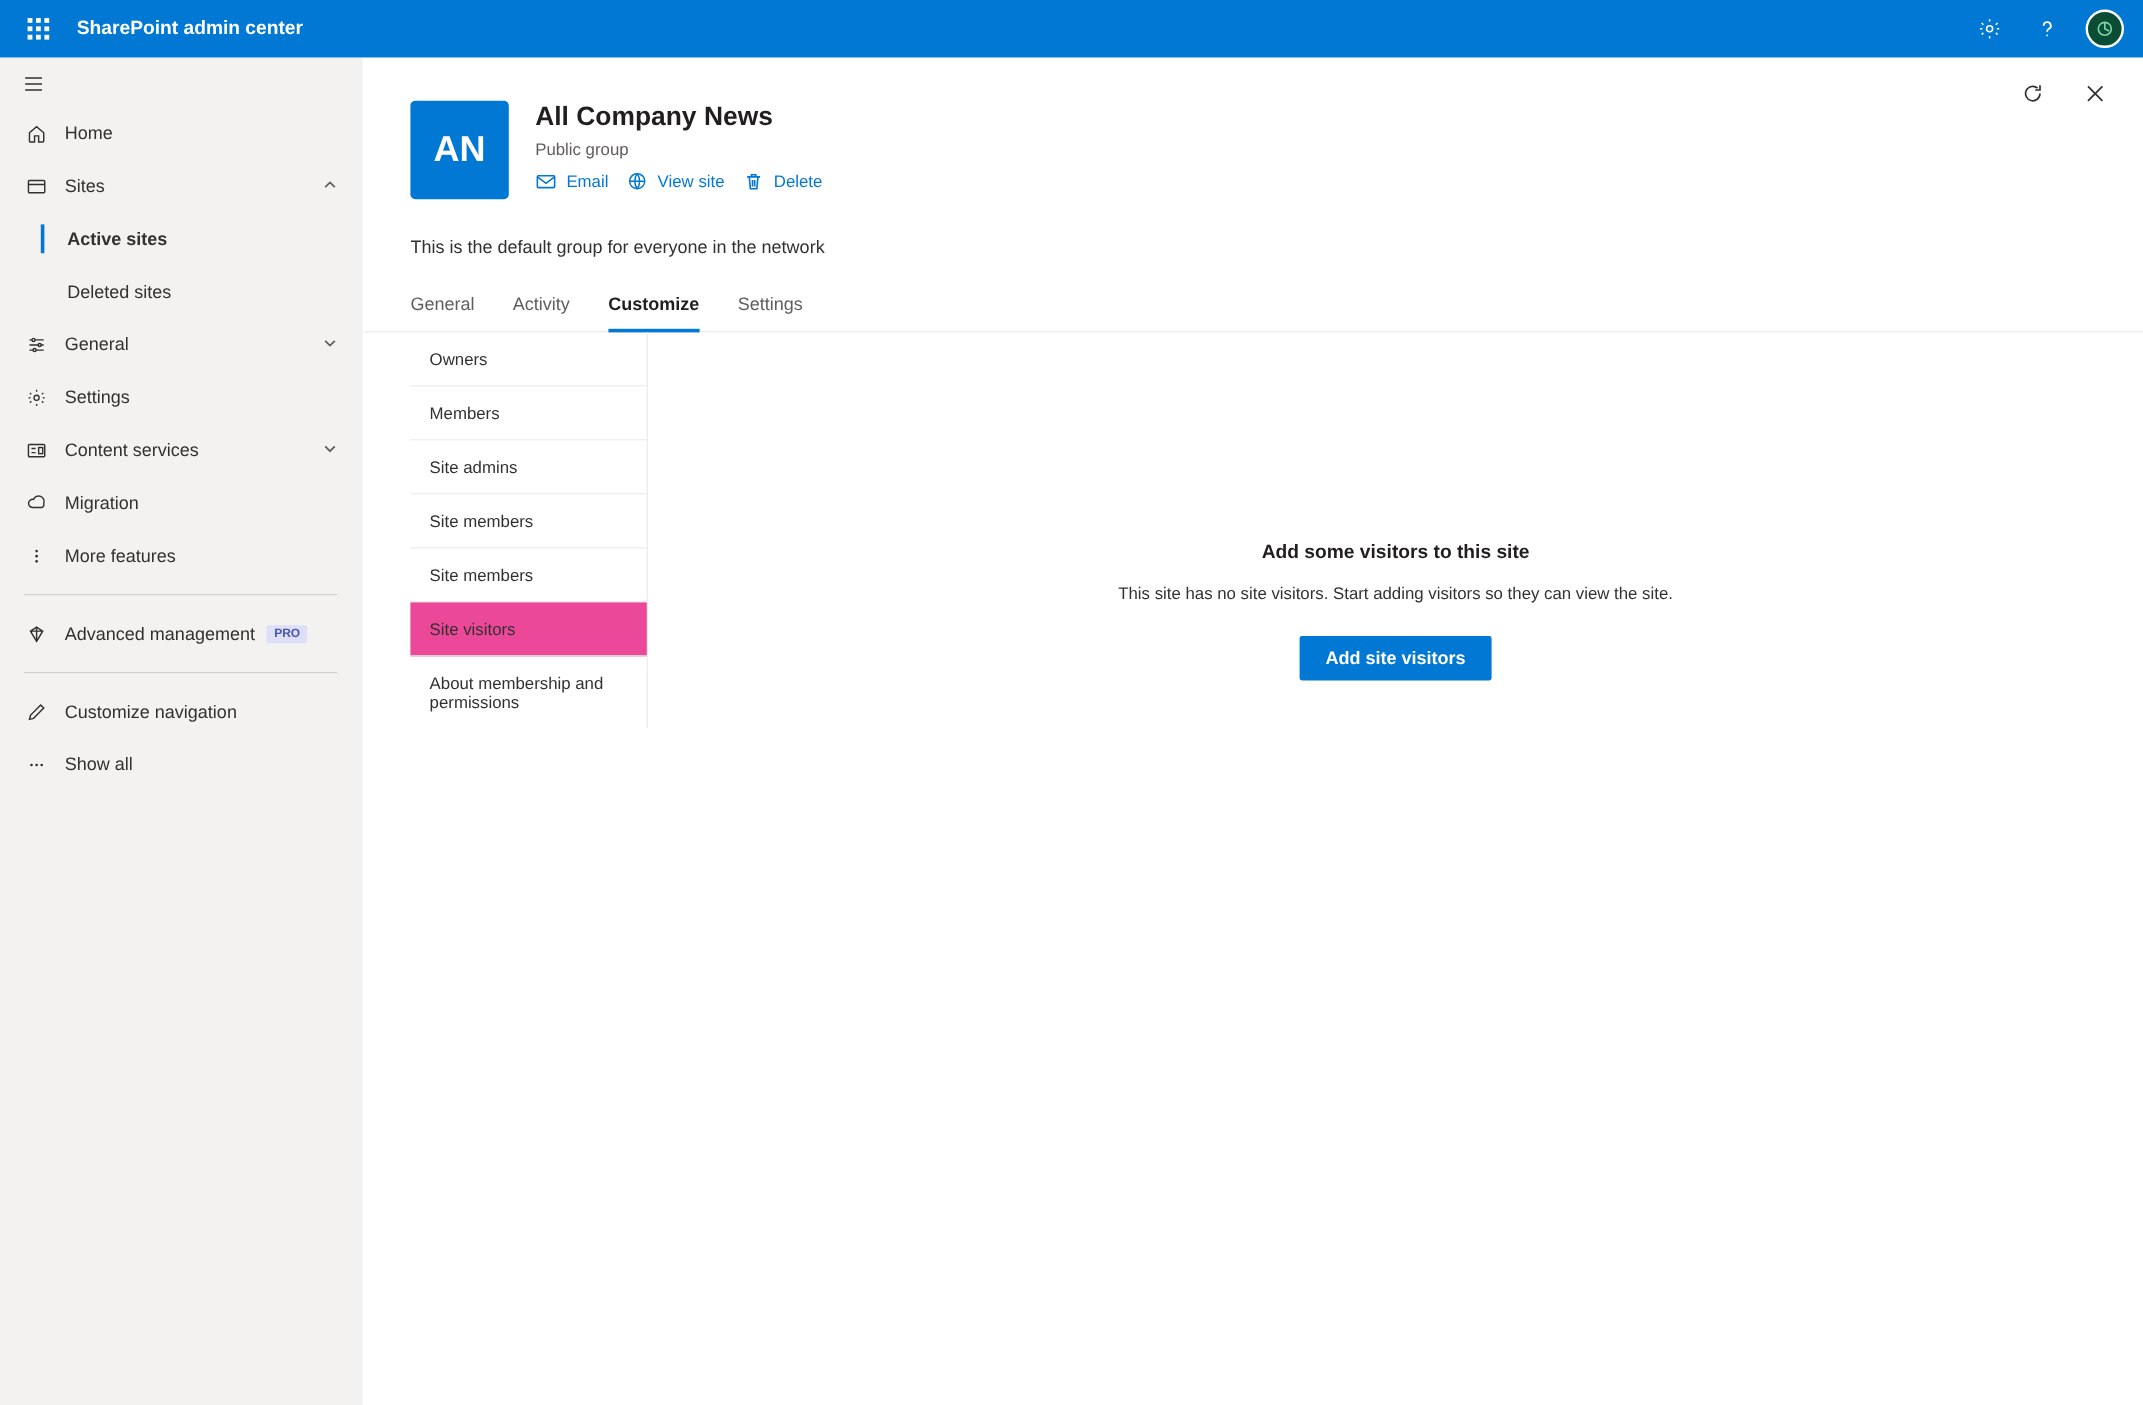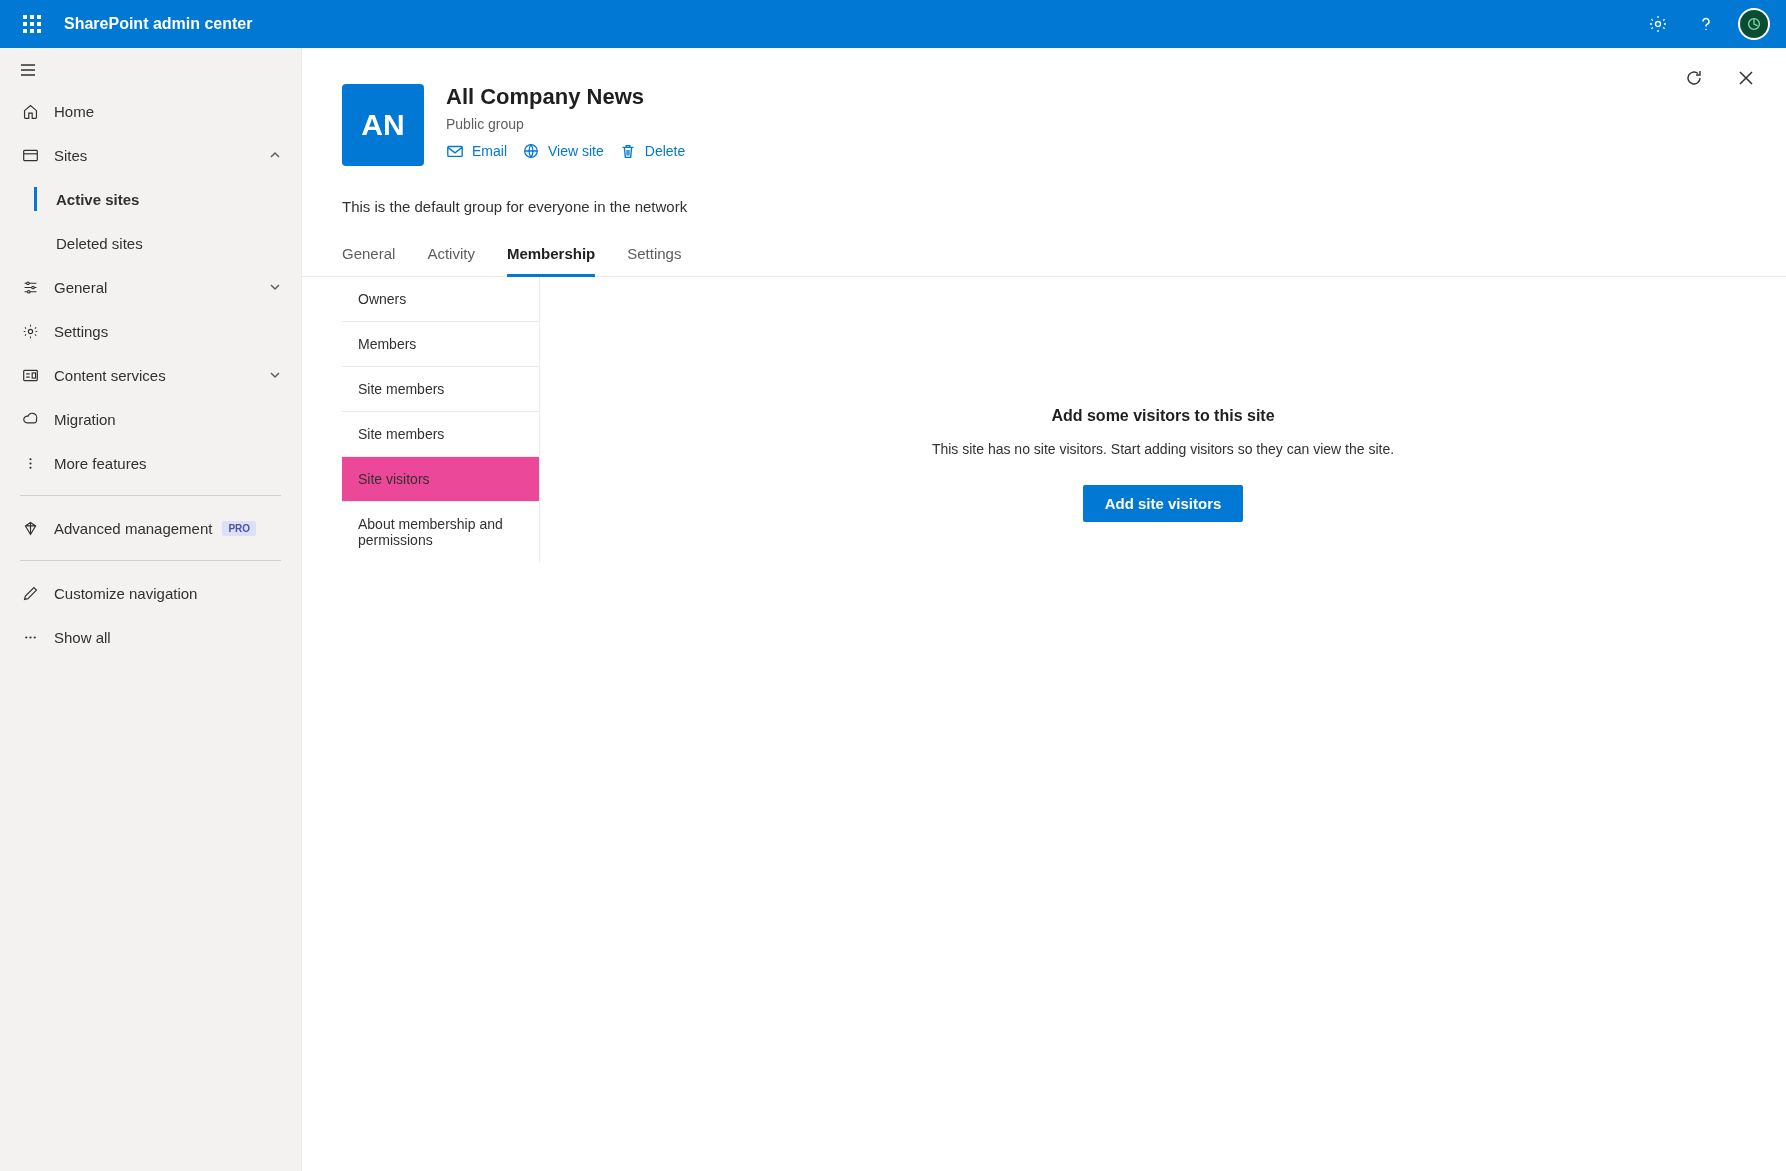--- a/index.html
+++ b/index.html
@@ -315,28 +315,29 @@
           </div>
         </div>
       </div>
     </div>
 
     <div class="panel-desc">This is the default group for everyone in the network</div>
 
     <div class="tabbar">
       <div class="tab">General</div>
       <div class="tab">Activity</div>
-      <div class="tab active">Membership</div>
+      <div class="tab active">Customize</div>
       <div class="tab">Settings</div>
     </div>
 
     <div class="tabcontent">
       <div class="leftlist">
         <div class="litem">Owners</div>
         <div class="litem">Members</div>
+        <div class="litem">Site admins</div>
         <div class="litem">Site members</div>
         <div class="litem">Site members</div>
         <div class="litem active">Site visitors</div>
         <div class="litem" style="border-bottom:none">About membership and permissions</div>
       </div>
       <div class="rightcontent">
         <div class="rc-head">Add some visitors to this site</div>
         <div class="rc-sub">This site has no site visitors. Start adding visitors so they can view the site.</div>
         <button class="primary-btn">Add site visitors</button>
       </div>

